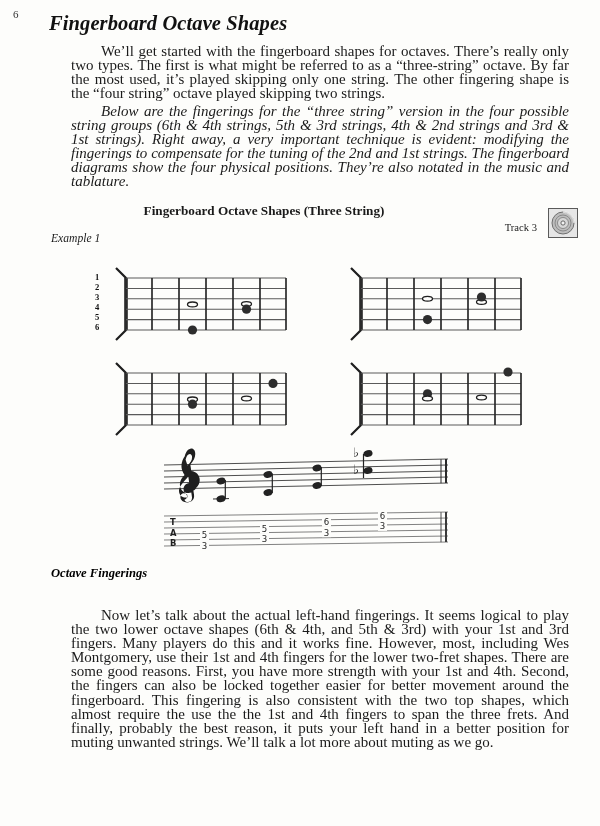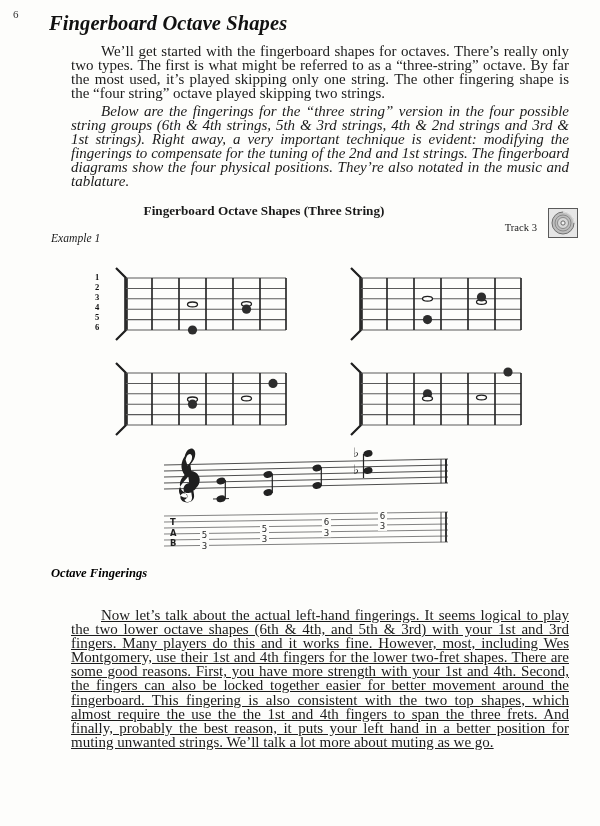--- a/index.html
+++ b/index.html
@@ -31,21 +31,21 @@
     font-size:15px;line-height:14.1px;
     text-align:justify;
     text-indent:30px;
     color:#1b1b1b;
     hyphens:auto;
     margin-left:28px;
     -webkit-hyphens:auto;
   }
   #para1{top:44px;}
   #para2{top:104px;font-style:italic;}
-  #para3{top:608px;text-decoration:underline;}
+  #para3{top:608px;}
 
   .sub-heading{
     position:absolute;left:51px;
     font-size:12.6px;font-style:italic;font-weight:bold;color:#000000;
   }
   #octfing{top:566px;}
 
   
   .ex-title{
     position:absolute;top:203px;left:0;width:528px;

